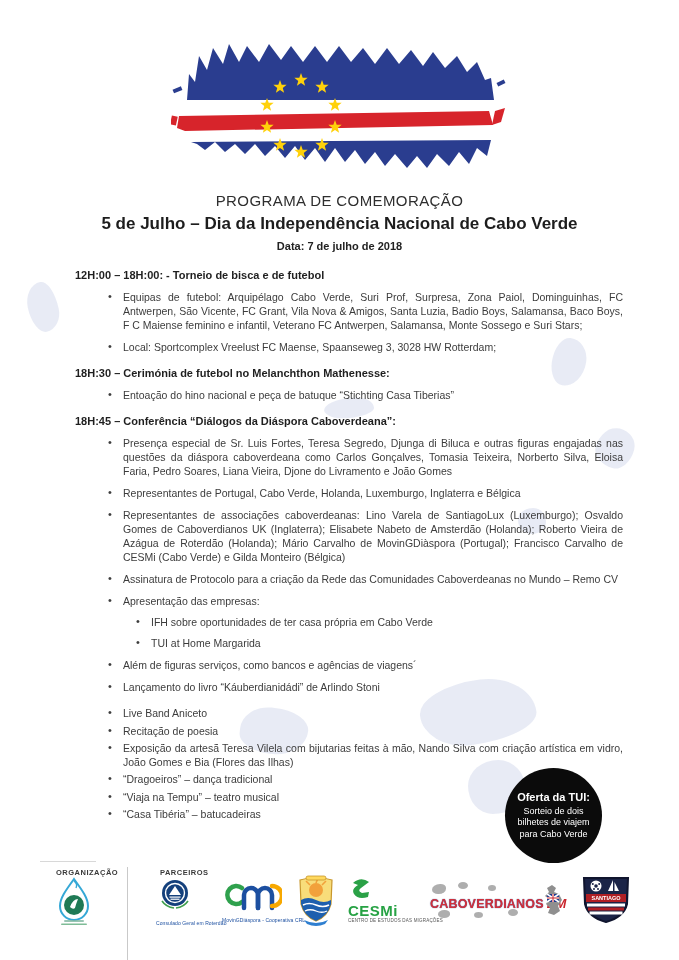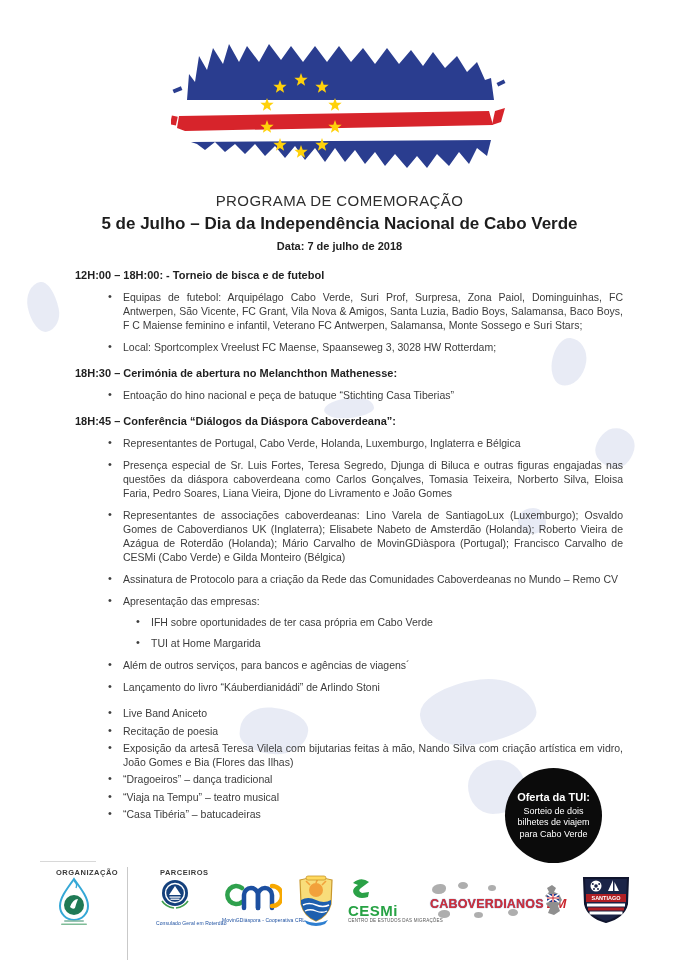--- a/index.html
+++ b/index.html
@@ -107,41 +107,41 @@
 
     <div class="sec">
       <div class="sec-title">12H:00 – 18H:00: - Torneio de bisca e de futebol</div>
       <ul>
         <li><span>Equipas de futebol: Arquipélago Cabo Verde, Suri Prof, Surpresa, Zona Paiol, Dominguinhas, FC Antwerpen, São Vicente, FC Grant, Vila Nova &amp; Amigos, Santa Luzia, Badio Boys, Salamansa, Baco Boys, F C Maiense feminino e infantil, Veterano FC Antwerpen, Salamansa, Monte Sossego e Suri Stars;</span></li>
         <li><span>Local: Sportcomplex Vreelust FC Maense, Spaanseweg 3, 3028 HW Rotterdam;</span></li>
       </ul>
     </div>
 
     <div class="sec">
-      <div class="sec-title">18H:30 – Cerimónia de abertura no Melanchthon Mathenesse:</div>
+      <div class="sec-title">18H:30 – Cerimónia de futebol no Melanchthon Mathenesse:</div>
       <ul>
         <li><span>Entoação do hino nacional e peça de batuque “Stichting Casa Tiberias”</span></li>
       </ul>
     </div>
 
     <div class="sec">
       <div class="sec-title">18H:45 – Conferência “Diálogos da Diáspora Caboverdeana”:</div>
       <ul>
+        <li><span>Presença especial de Sr. Luis Fortes, Teresa Segredo, Djunga di Biluca e outras figuras engajadas nas questões da diáspora caboverdeana como Carlos Gonçalves, Tomasia Teixeira, Norberto Silva, Eloisa Faria, Pedro Soares, Liana Vieira, Djone do Livramento e João Gomes</span></li>
         <li><span>Representantes de Portugal, Cabo Verde, Holanda, Luxemburgo, Inglaterra e Bélgica</span></li>
-        <li><span>Presença especial de Sr. Luis Fortes, Teresa Segredo, Djunga di Biluca e outras figuras engajadas nas questões da diáspora caboverdeana como Carlos Gonçalves, Tomasia Teixeira, Norberto Silva, Eloisa Faria, Pedro Soares, Liana Vieira, Djone do Livramento e João Gomes</span></li>
         <li><span>Representantes de associações caboverdeanas: Lino Varela de SantiagoLux (Luxemburgo); Osvaldo Gomes de Caboverdianos UK (Inglaterra); Elisabete Nabeto de Amsterdão (Holanda); Roberto Vieira de Azágua de Roterdão (Holanda); Mário Carvalho de MovinGDiàspora (Portugal); Francisco Carvalho de CESMi (Cabo Verde) e Gilda Monteiro (Bélgica)</span></li>
         <li><span>Assinatura de Protocolo para a criação da Rede das Comunidades Caboverdeanas no Mundo – Remo CV</span></li>
         <li>
           <span>Apresentação das empresas:</span>
           <ul class="sub">
             <li><span>IFH sobre oportunidades de ter casa própria em Cabo Verde</span></li>
             <li><span>TUI at Home Margarida</span></li>
           </ul>
         </li>
-        <li><span>Além de outros serviços, para bancos e agências de viagens´</span></li>
+        <li><span>Além de figuras serviços, como bancos e agências de viagens´</span></li>
         <li><span>Lançamento do livro “Káuberdianidádi” de Arlindo Stoni</span></li>
       </ul>
     </div>
 
     <div class="sec compact">
       <ul>
         <li><span>Live Band Aniceto</span></li>
         <li><span>Recitação de poesia</span></li>
         <li><span>Exposição da artesã Teresa Vilela com bijutarias feitas à mão, Nando Silva com criação artística em vidro, João Gomes e Bia (Flores das Ilhas)</span></li>
         <li><span>“Dragoeiros” – dança tradicional</span></li>

